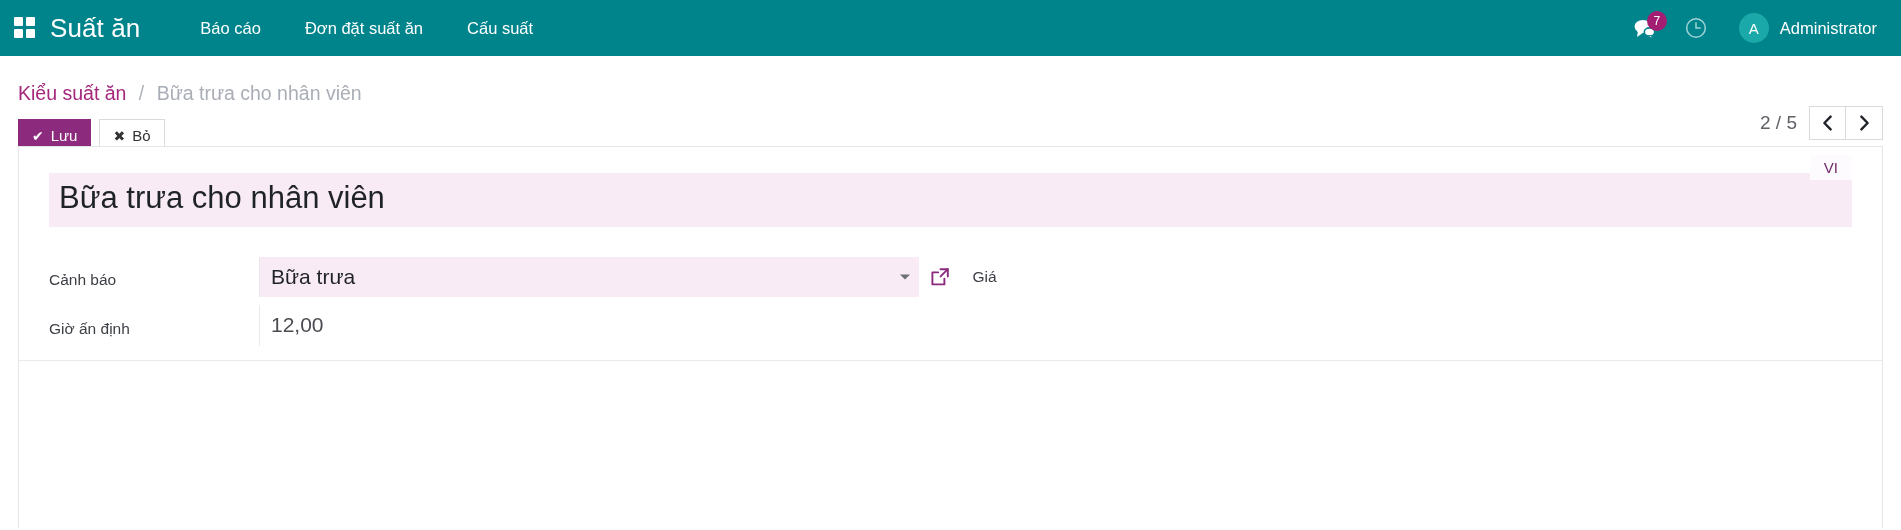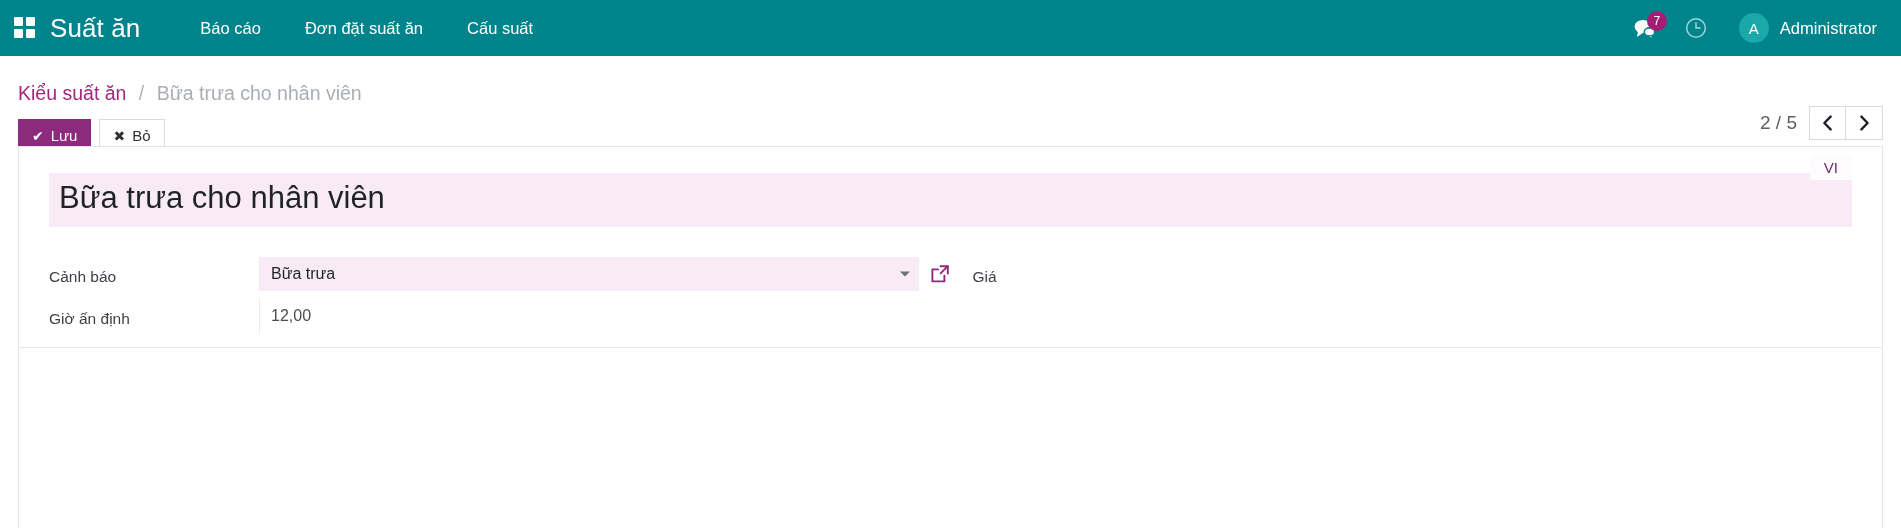--- a/index.html
+++ b/index.html
@@ -230,21 +230,21 @@
     padding-left: 22px;
   }
   .f-value {
     flex: 1 1 auto;
     position: relative;
     border-left: 1px solid #e9eaec;
     padding-left: 0;
   }
   .f-input {
     background: #f8ebf5;
-    font-size: 16px;
+    font-size: 21px;
     color: #1f2329;
     padding: 7px 26px 7px 11px;
     line-height: 1.25;
     min-height: 33px;
     cursor: text;
     position: relative;
   }
   .f-input.plain {
     background: transparent;
     color: #4a4d52;

